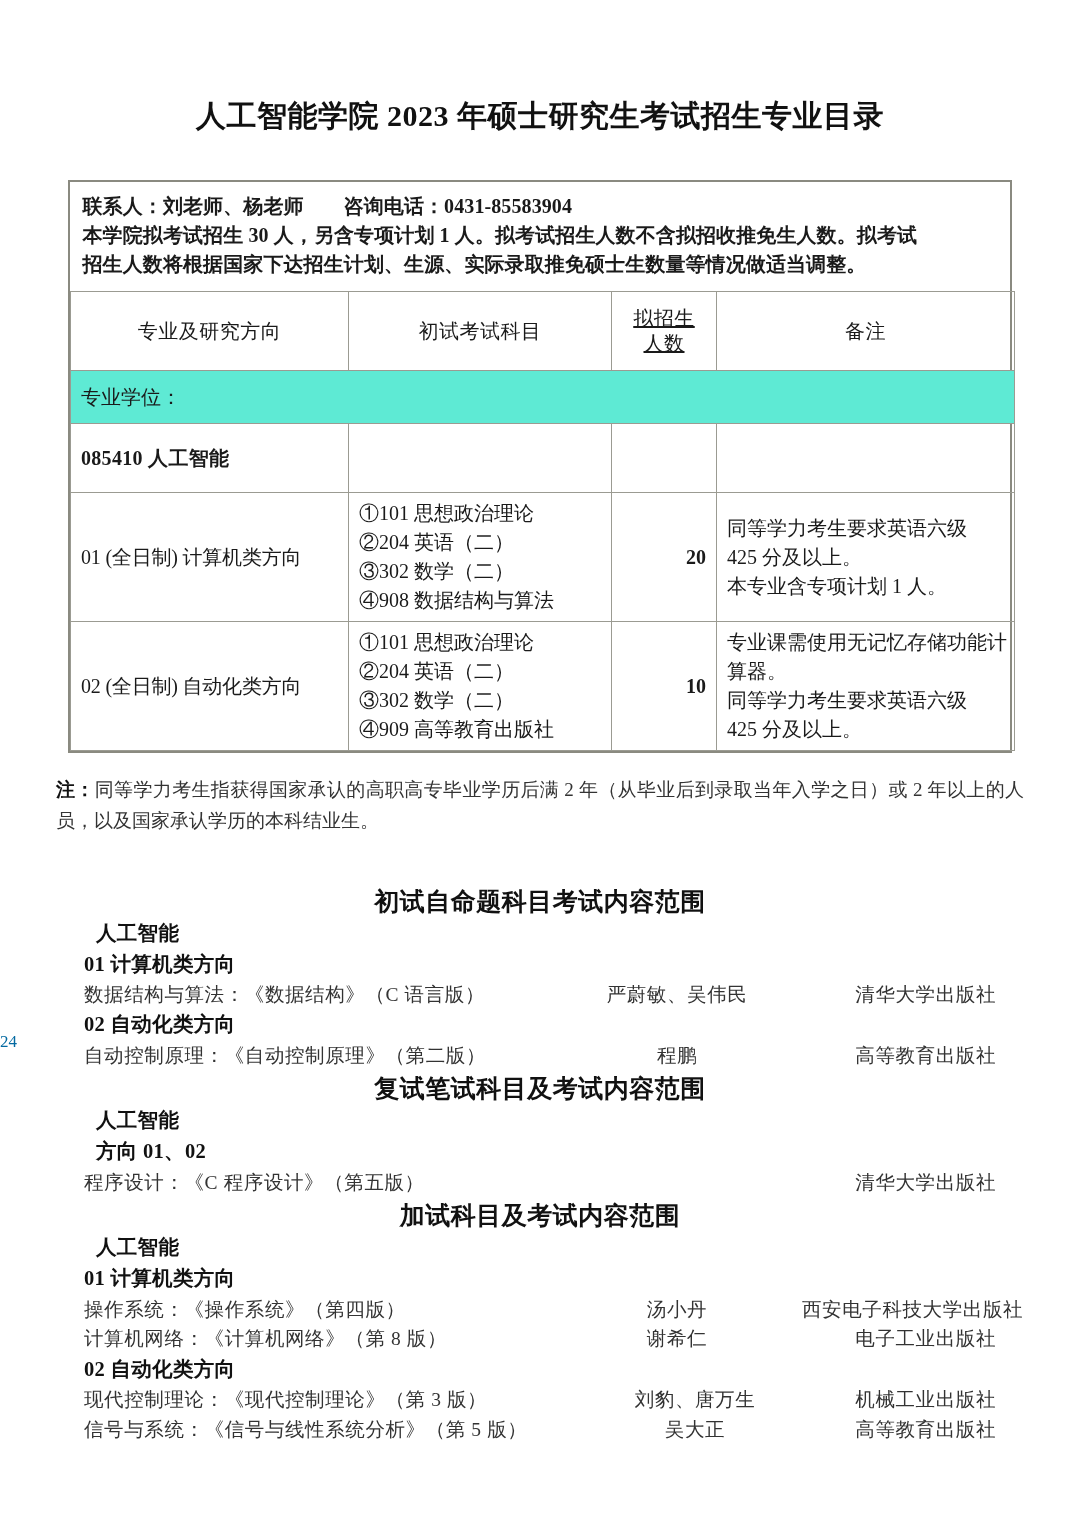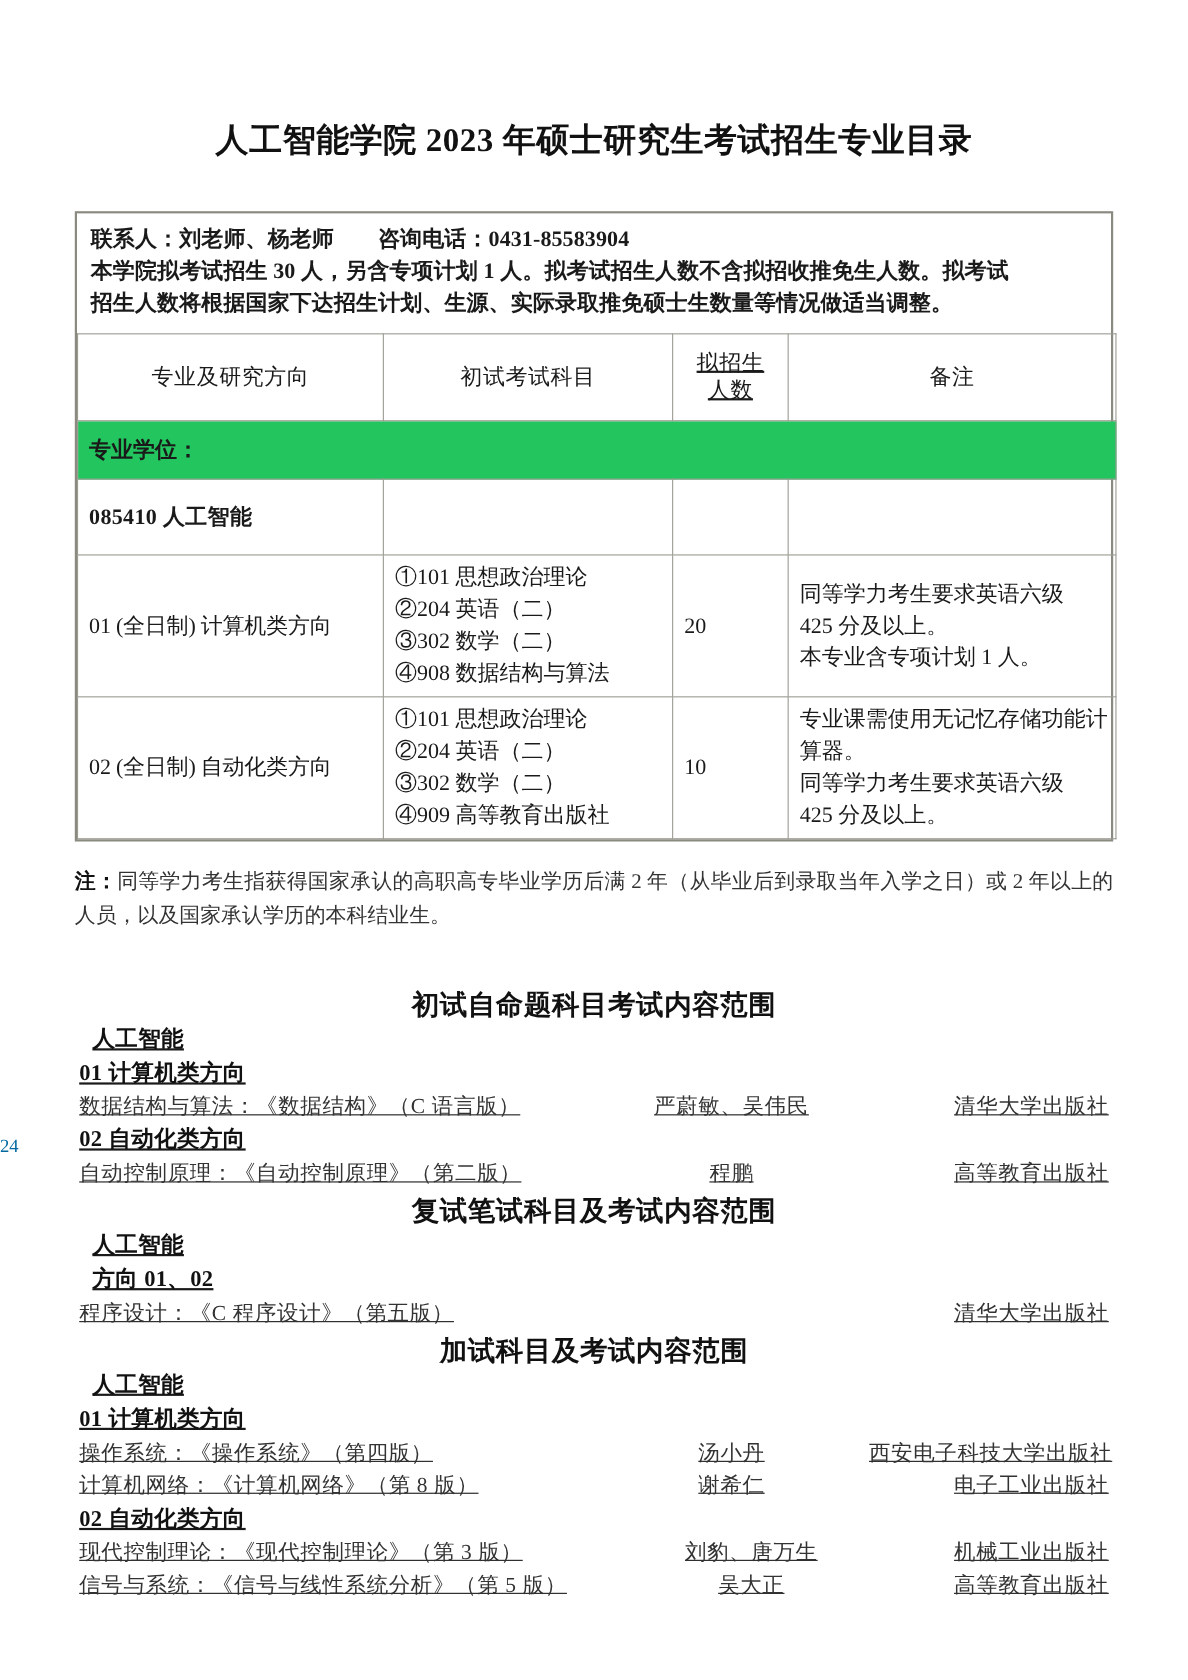--- a/index.html
+++ b/index.html
@@ -13,21 +13,21 @@
     position: relative;
     font-family: "Liberation Serif", "DejaVu Serif", serif;
     color: #1a1a1a;
     overflow: hidden;
   }
   .page {
     position: relative;
     width: 1080px;
     height: 1088px;
     box-sizing: border-box;
-    padding: 12px;
+    padding: 0;
   }
 
   
   .doc-title {
     text-align: center;
     font-size: 30px;
     font-weight: bold;
     letter-spacing: 0.5px;
     margin: 0;
     padding-top: 98px;
@@ -71,22 +71,22 @@
     text-align: center;
     font-size: 21px;
     font-weight: normal;
     height: 66px;
     padding: 4px 6px;
     letter-spacing: 0.5px;
   }
   .hdr .two-line { line-height: 1.25; text-decoration: underline; }
 
   .band td {
-    background: #22c55e;
-    font-weight: bold;
+    background: #5eead4;
+    font-weight: normal;
     font-size: 20px;
     height: 40px;
     padding: 4px 12px;
     border-left: none;
     border-right: none;
   }
 
   .deg-code td {
     height: 56px;
     font-weight: bold;
@@ -103,22 +103,22 @@
     font-size: 20px;
     padding-left: 8px;
     letter-spacing: -0.2px;
   }
   td.subjects {
     padding: 18px 14px 18px 18px;
     font-size: 19.5px;
     line-height: 1.68;
   }
   td.count {
-    text-align: left;
-    font-weight: normal;
+    text-align: right;
+    font-weight: bold;
     font-size: 21px;
   }
   td.remark {
     padding: 18px 10px 18px 14px;
     font-size: 19.5px;
     line-height: 1.68;
     font-family: Liberation Serif, serif;
   }
   .subjects div, .remark div { white-space: nowrap; }
 
@@ -142,22 +142,21 @@
     font-size: 25px;
     letter-spacing: 0.5px;
     margin: 0;
     color: #111;
   }
   .sec-1 { margin-top: 48px; }
   .sec-2 { margin-top: 2px; }
   .sec-3 { margin-top: 2px; }
 
   .body-block {
-    margin: 0 60px;
-    text-decoration: underline;
+    margin: 0 84px;
   }
   .sub-head {
     font-weight: bold;
     font-size: 20.5px;
     line-height: 1.52;
     color: #111;
     letter-spacing: 0.3px;
   }
   .sub-head.indent { padding-left: 12px; }
 

